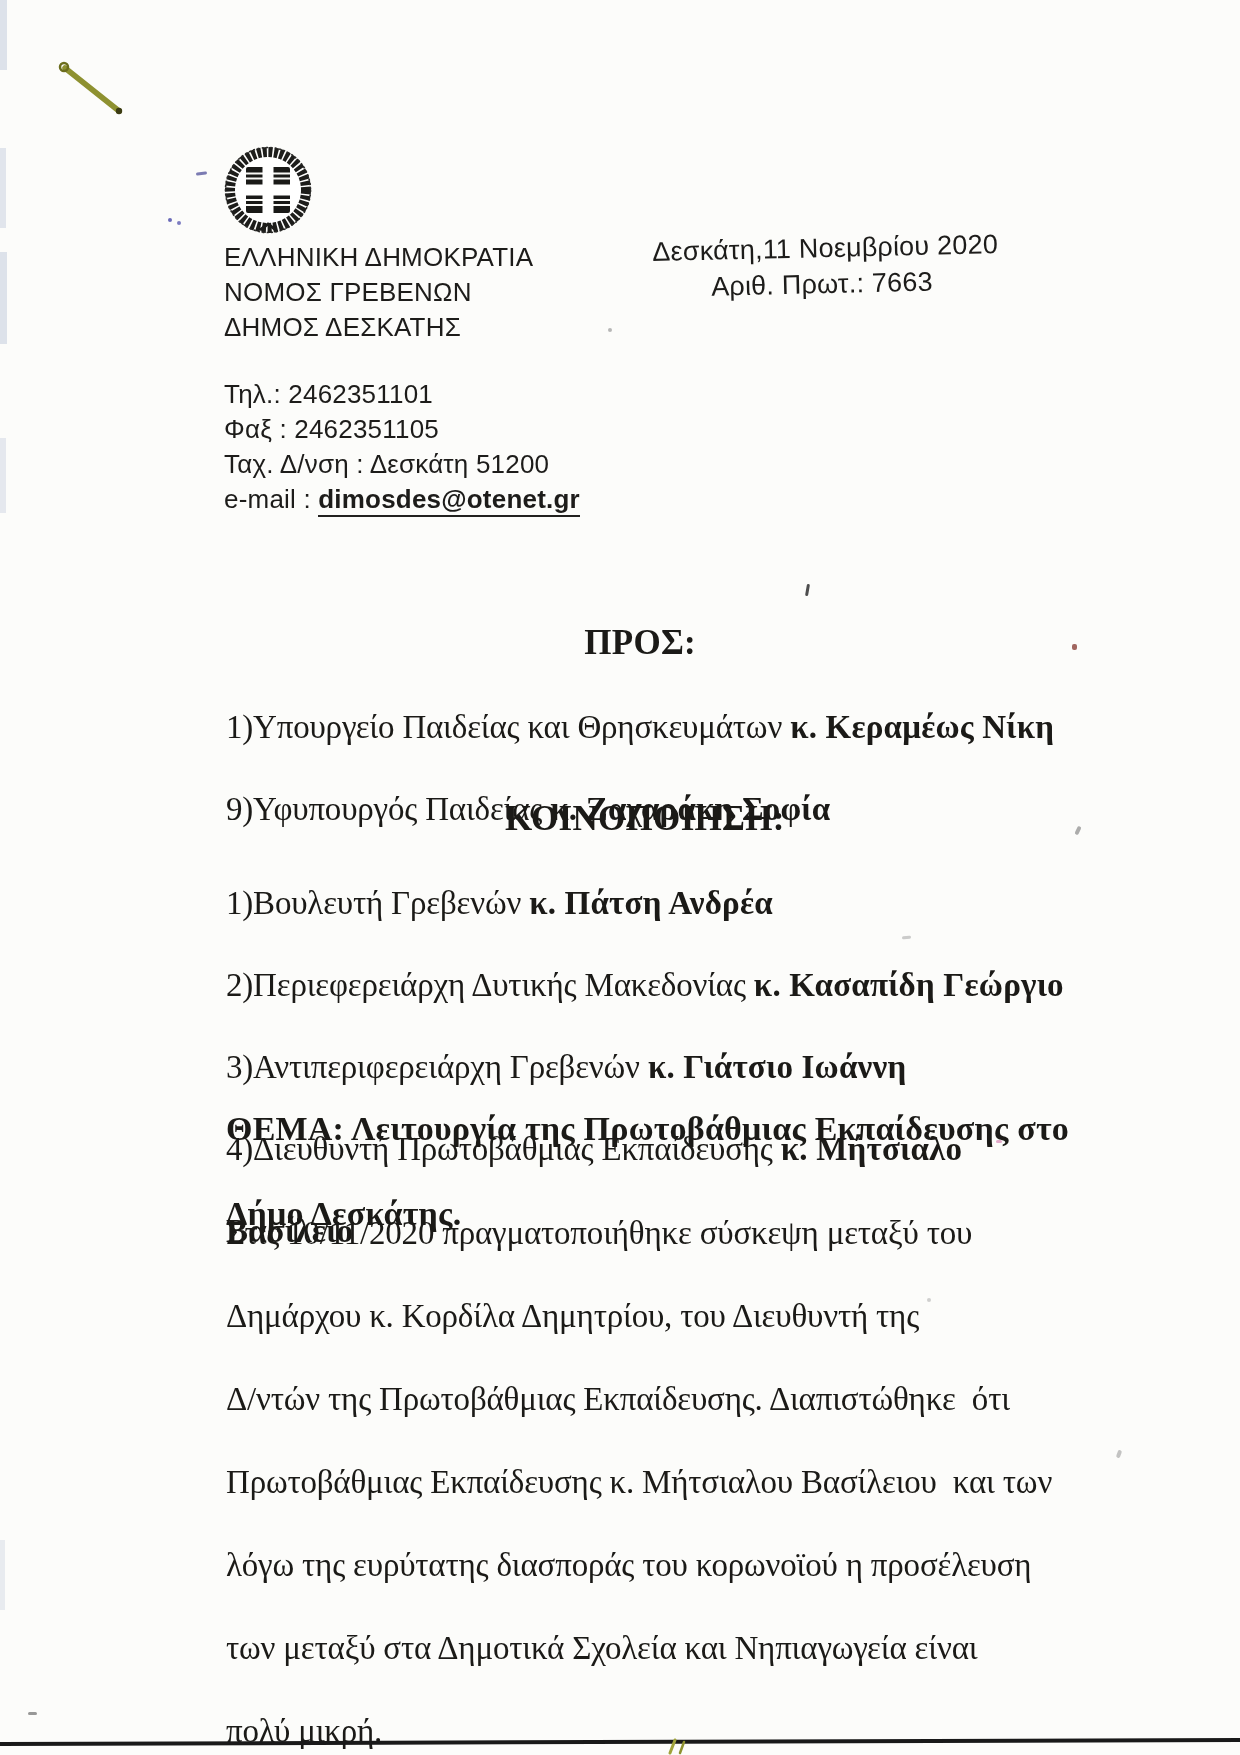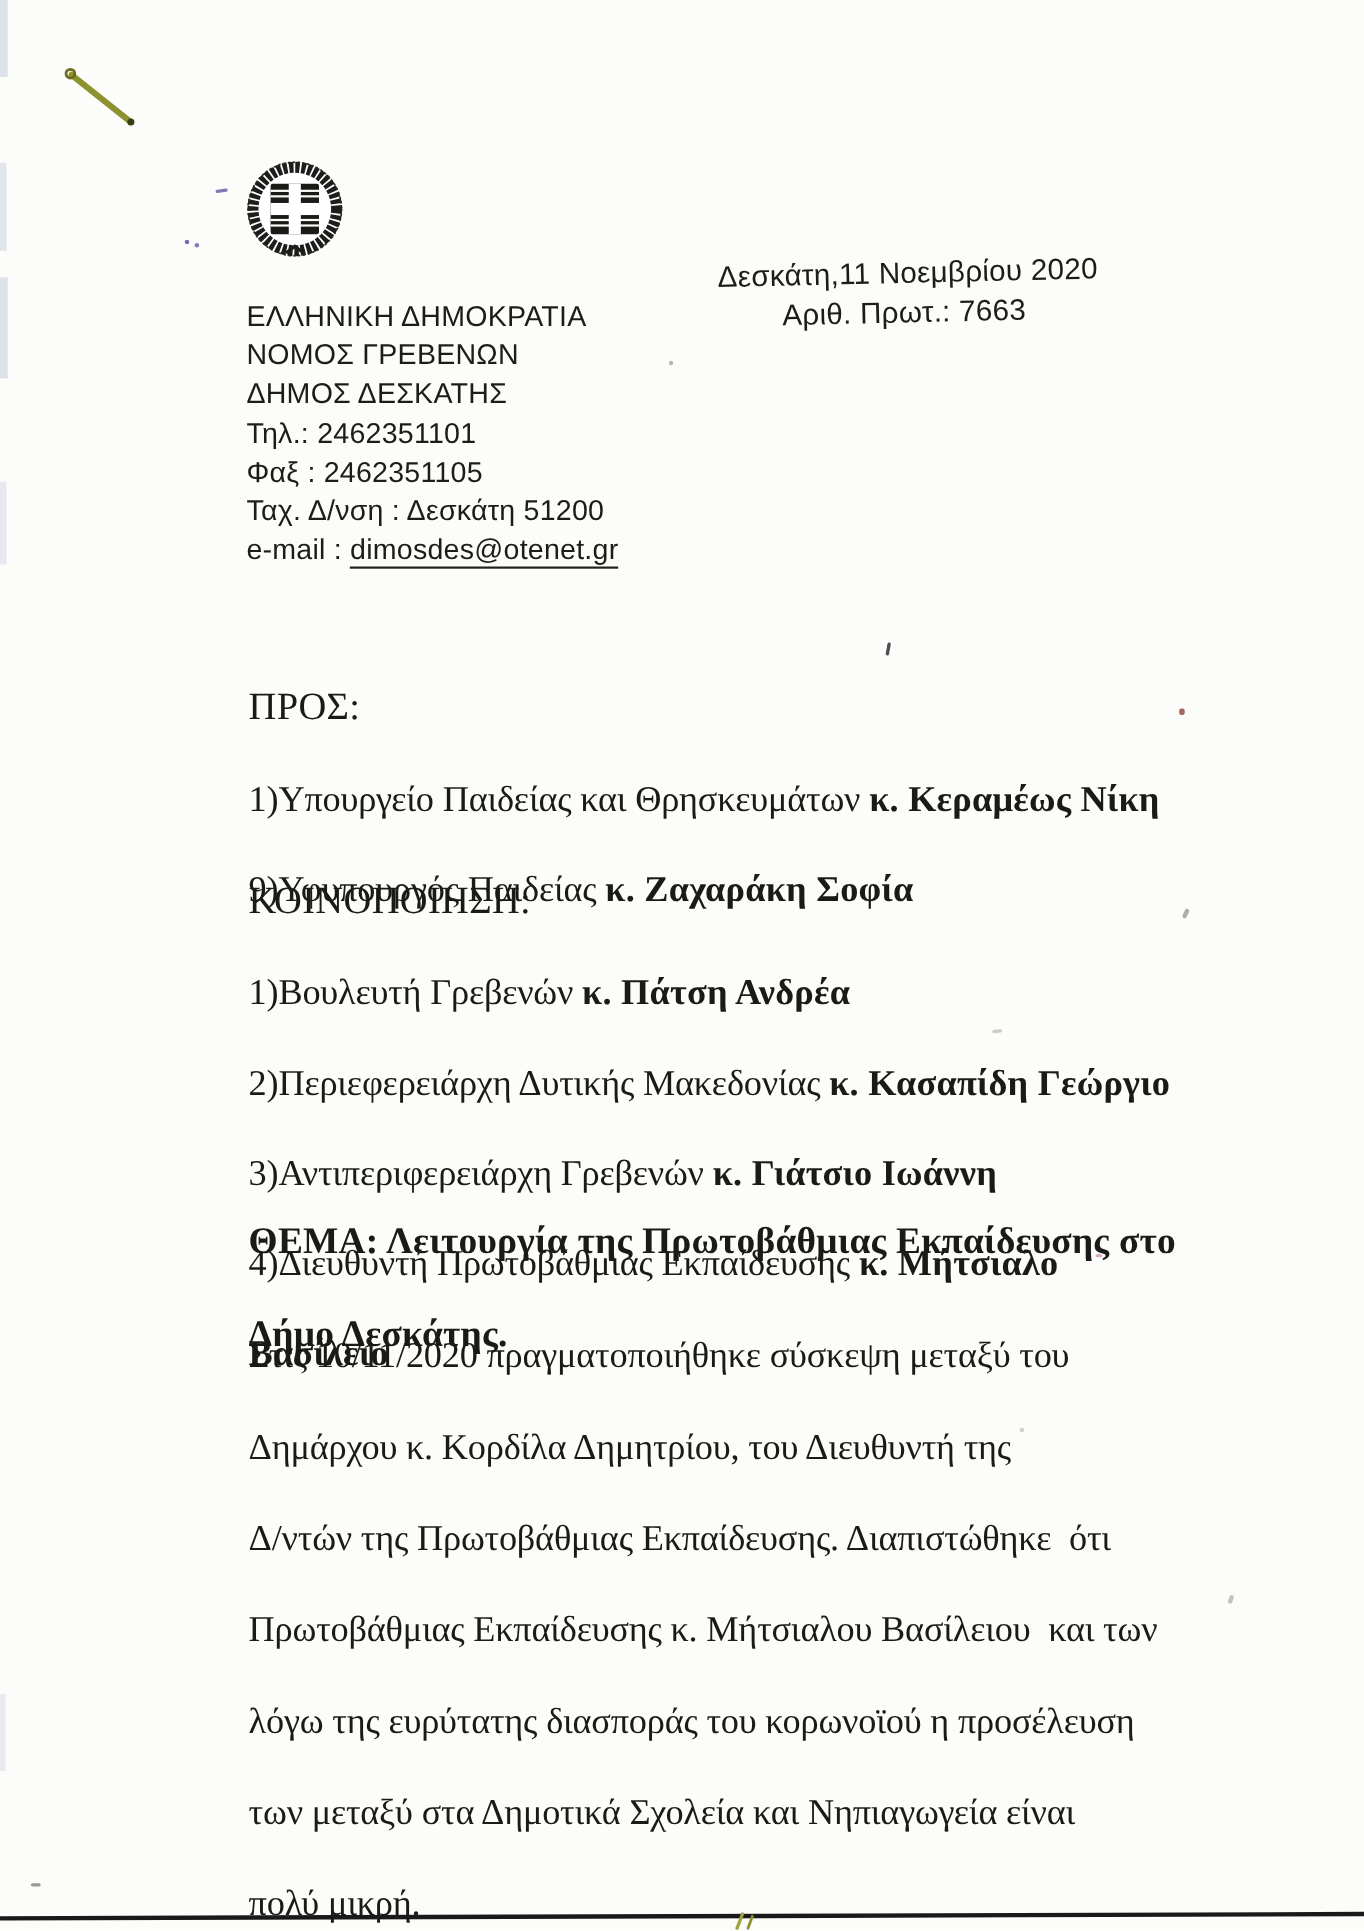--- a/index.html
+++ b/index.html
@@ -7,31 +7,31 @@
   }
   html,body{margin:0;padding:0;background:#ffffff;}
   .page{
     position:relative; width:1240px; height:1755px;
     background:var(--paper); overflow:hidden;
     font-family:"Liberation Serif","DejaVu Serif",serif;
     color:var(--ink);
   }
   
   .sans{font-family:"Liberation Sans","DejaVu Sans",sans-serif;}
-  .org{position:absolute; left:224px; top:240px; font-size:26px; line-height:35px; letter-spacing:.2px; color:#1d1c1a;margin-top:30px;}
+  .org{position:absolute; left:224px; top:240px; font-size:26px; line-height:35px; letter-spacing:.2px; color:#1d1c1a;}
   .contact{position:absolute; left:224px; top:377px; font-size:26px; line-height:35px; letter-spacing:.2px; color:#1d1c1a;}
-  .email{border-bottom:2px solid #22211f; padding-bottom:1px;}
+  .email{border-bottom:2px solid #22211f; padding-bottom:1px;font-weight:bold;}
   .dateblock{position:absolute; left:652px; top:234px; font-size:27px; line-height:36px; letter-spacing:.2px;
              transform:rotate(-1.3deg); transform-origin:left top; color:#1d1c1a;}
   .dateblock .proto{padding-left:58px;}
   
   .emblem{position:absolute; left:221px; top:144px;}
   
   .sec{position:absolute; left:226px; white-space:pre;}
-  .sec .h{font-weight:normal; font-size:35px; line-height:50px; letter-spacing:.3px;}
+  .sec .h{font-weight:bold; font-size:35px; line-height:50px; letter-spacing:.3px;text-align:center;}
   .sec .ln{font-size:33px; line-height:46px; letter-spacing:-.2px;}
   .sec .ln b{letter-spacing:.2px;margin-top:29px;}
   .pros{top:582px;}
   .koin{top:758px;}
   .thema{top:1068px; font-weight:bold;}
   .thema .ln{font-size:34px; line-height:49px; letter-spacing:.2px;}
   .bodytext{top:1174px;}
   .bodytext .ln{font-size:33px; line-height:47px;}
   
   .art{position:absolute; pointer-events:none;}

